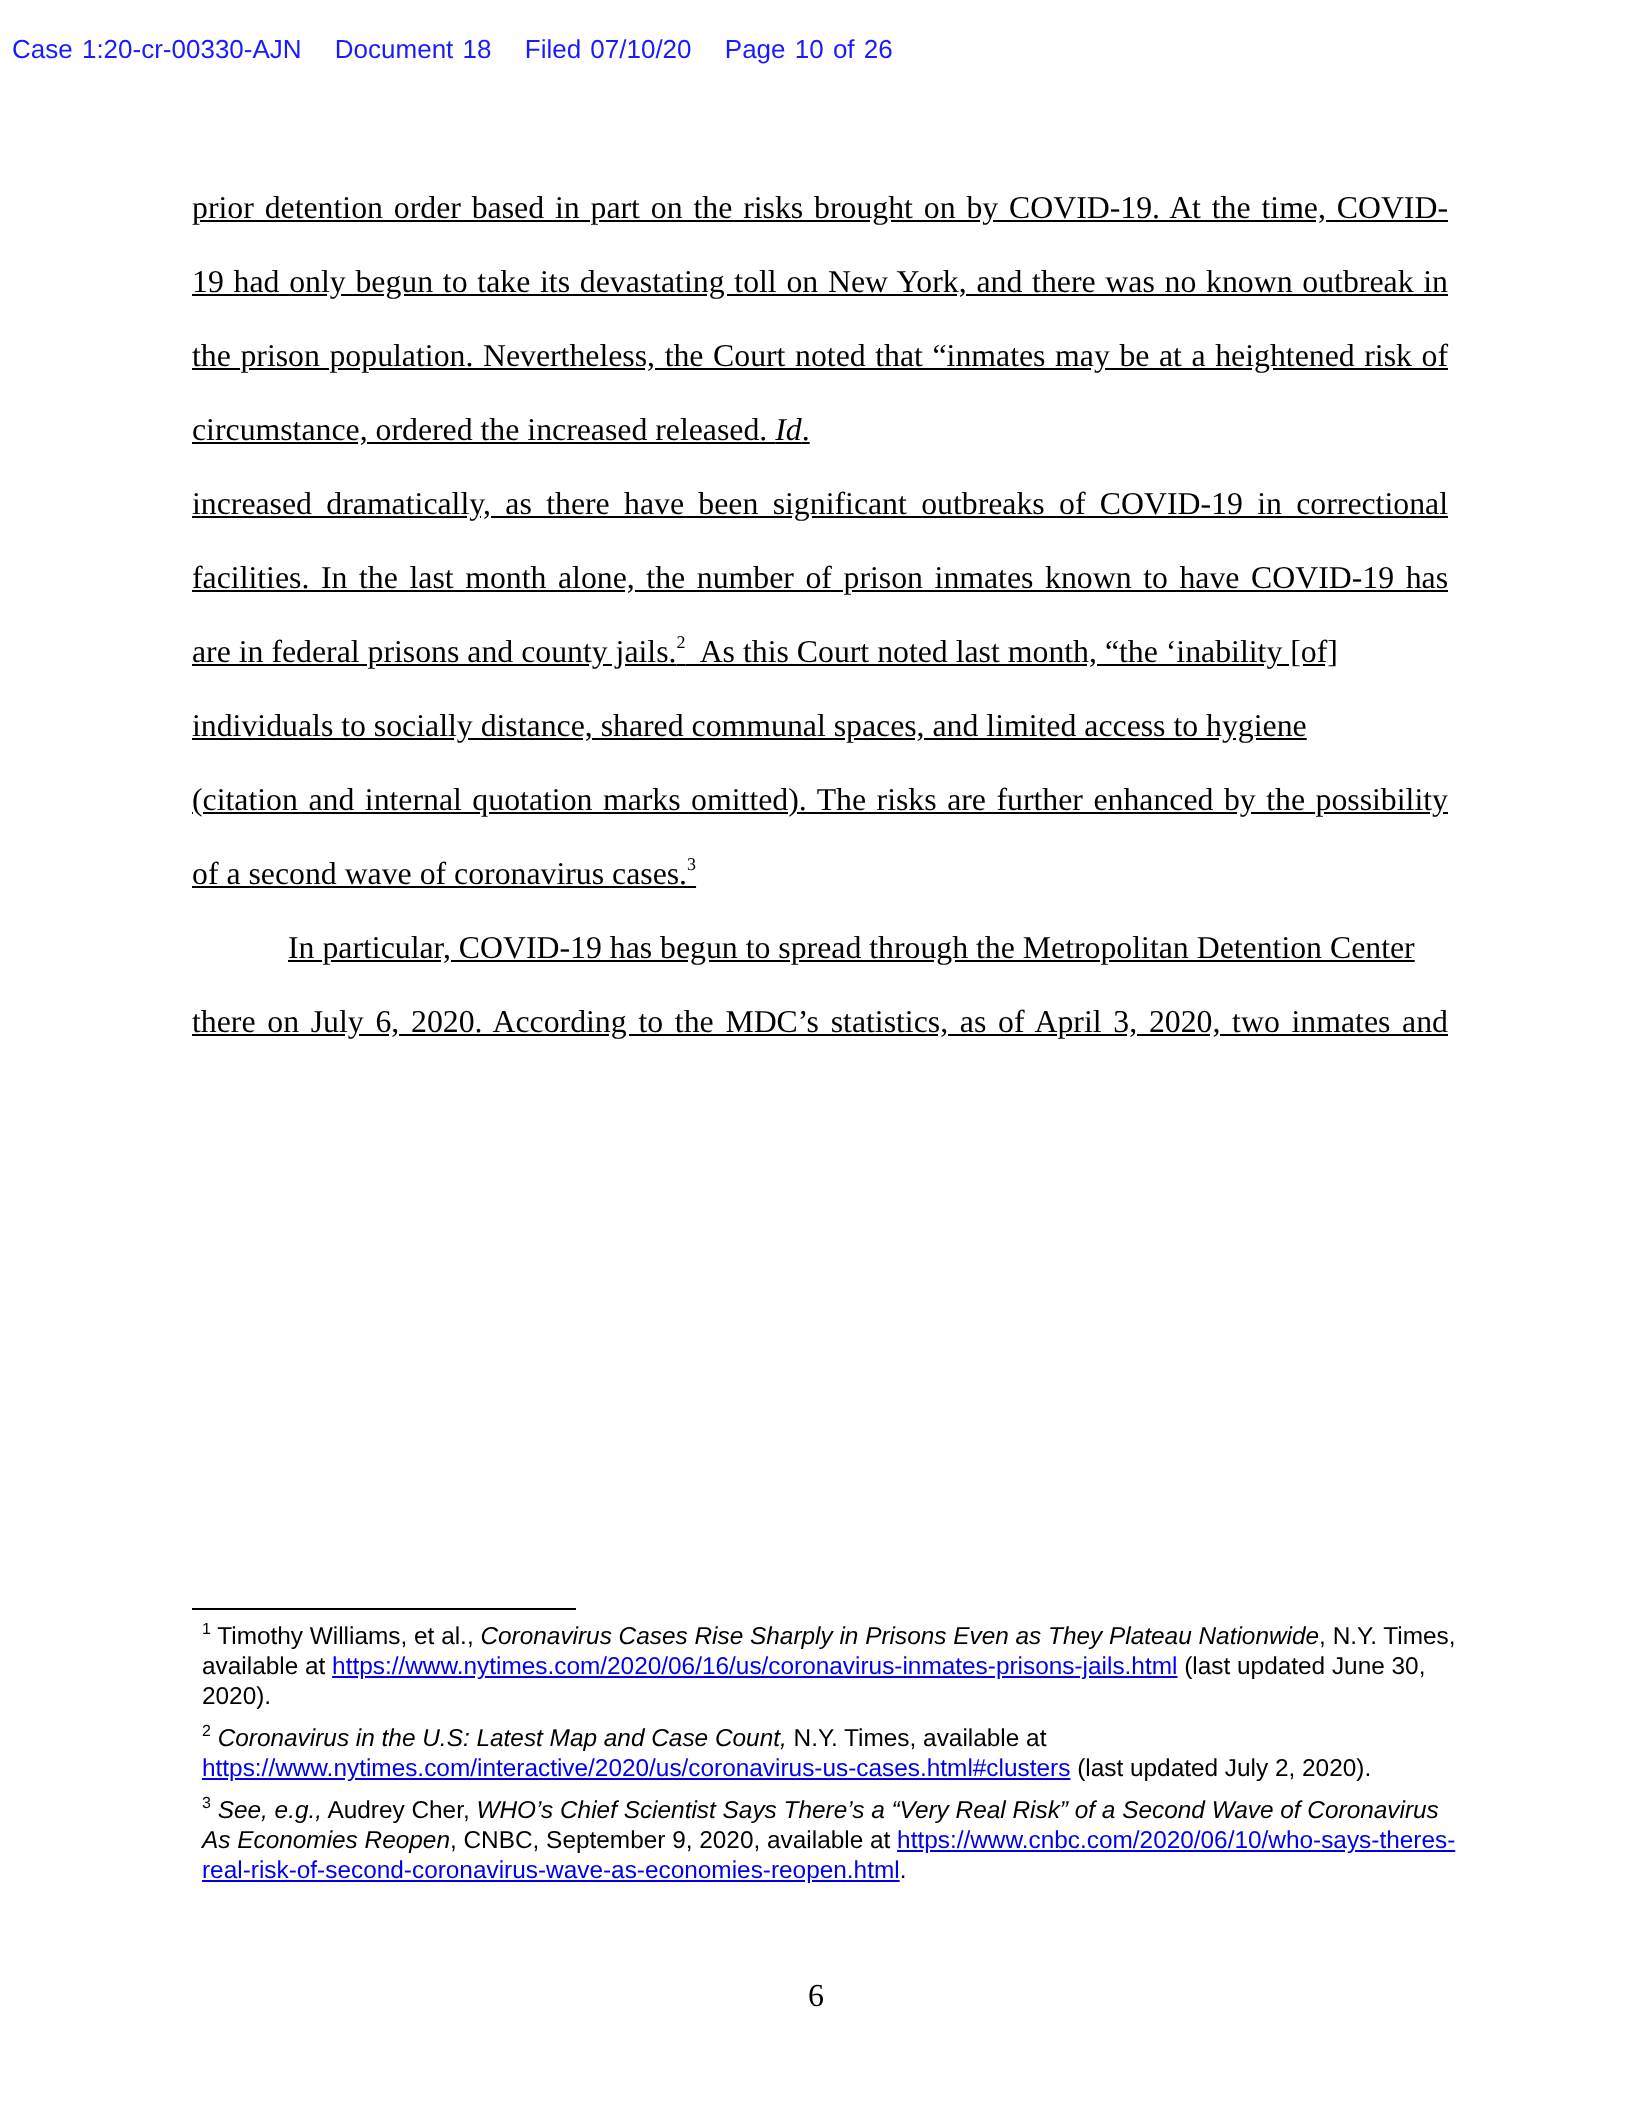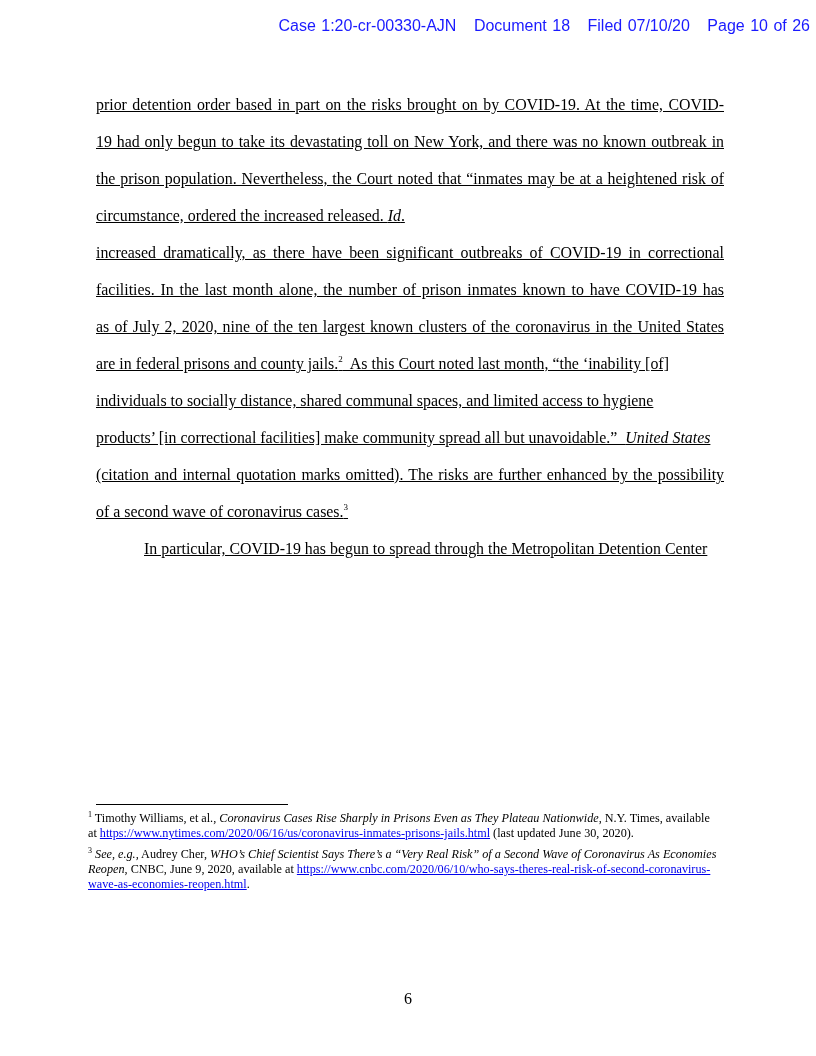--- a/index.html
+++ b/index.html
@@ -1,35 +1,35 @@
 <!DOCTYPE html>
 <html><head>
 <meta charset="utf-8">
 <style>
   html, body { margin: 0; padding: 0; background: #ffffff; }
   body { width: 816px; height: 1056px; position: relative; overflow: hidden; }
   .header {
-    position: absolute; top: 17px; left: 0; width: 816px; text-align: right;
-    font-family: "Liberation Sans", sans-serif; font-size: 16px; color: #1a1aff;
+    position: absolute; top: 17px; left: 0; width: 816px; text-align: left;
+    font-family: "Liberation Sans", sans-serif; font-size: 13px; color: #1a1aff;
     word-spacing: 1px;
   }
   .header span { margin: 0 6px; }
   .body-text {
     position: absolute; left: 96px; width: 628px;
     font-family: "Liberation Serif", serif; font-size: 15.9px; color: #000;
     line-height: 37px;
   }
   .line { display: block; white-space: nowrap; height: 37px; text-decoration: underline; }
   .justify { text-align: justify; text-align-last: justify; white-space: normal; }
   .indent { padding-left: 48px; }
   sup { font-size: 9px; vertical-align: 7px; line-height: 0; }
   .rule { position: absolute; left: 96px; top: 804px; width: 192px; border-top: 1px solid #000; }
   .footnotes {
-    position: absolute; left: 88px; top: 811px; width: 630px;
-    font-family: Liberation Serif, serif; font-size: 12.2px; color: #000; line-height: 15px;
+    position: absolute; left: 101px; top: 811px; width: 630px;
+    font-family: Liberation Sans, sans-serif; font-size: 12.2px; color: #000; line-height: 15px;
   }
   .fn { margin-bottom: 6px; }
   .fn sup { font-size: 8px; vertical-align: 5px; }
   a { color: #0000ee; text-decoration: underline; }
   .page-num {
     position: absolute; top: 990px; left: 0; width: 816px; text-align: center;
     font-family: "Liberation Serif", serif; font-size: 16px; color: #000;
   }
 </style>
 </head>
@@ -43,34 +43,36 @@
 </div>
 
 <div class="body-text" style="top:86px;">
   <span class="line justify">prior detention order based in part on the risks brought on by COVID-19.  At the time, COVID-</span>
   <span class="line justify">19 had only begun to take its devastating toll on New York, and there was no known outbreak in</span>
   <span class="line justify">the prison population.  Nevertheless, the Court noted that “inmates may be at a heightened risk of</span>
   <span class="line"><span>circumstance, ordered the increased released.  </span><i>Id</i><span>.</span></span>
 
   <span class="line justify">increased dramatically, as there have been significant outbreaks of COVID-19 in correctional</span>
   <span class="line justify">facilities.  In the last month alone, the number of prison inmates known to have COVID-19 has</span>
-  <span class="line justify">as of July 2, 2020, nine of the ten largest known clusters of the coronavirus in the United States</span>
   <span class="line"><span>are in federal prisons and county jails.</span><sup>2</sup><span style="white-space:pre">  As this Court noted last month, “the ‘inability [of]</span></span>
   <span class="line">individuals to socially distance, shared communal spaces, and limited access to hygiene</span>
-  <span class="line"><span style="white-space:pre">products’ [in correctional facilities] make community spread all but unavoidable.”  </span><i>United States</i></span>
   <span class="line justify">(citation and internal quotation marks omitted).  The risks are further enhanced by the possibility</span>
   <span class="line"><span>of a second wave of coronavirus cases.</span><sup>3</sup></span>
 
   <span class="line indent">In particular, COVID-19 has begun to spread through the Metropolitan Detention Center</span>
+  <span class="line justify">there on July 6, 2020.  According to the MDC’s statistics, as of April 3, 2020, two inmates and</span>
 </div>
 
 <div class="rule"></div>
 
 <div class="footnotes">
   <div class="fn">
     <sup>1</sup><span> Timothy Williams, et al., </span><i>Coronavirus Cases Rise Sharply in Prisons Even as They Plateau Nationwide</i><span>, N.Y. Times, available at </span><a>https://www.nytimes.com/2020/06/16/us/coronavirus-inmates-prisons-jails.html</a><span> (last updated June 30, 2020).</span>
   </div>
   <div class="fn">
-    <sup>3</sup><i> See, e.g.,</i><span> Audrey Cher, </span><i>WHO’s Chief Scientist Says There’s a “Very Real Risk” of a Second Wave of Coronavirus As Economies Reopen</i><span>, CNBC, June 9, 2020, available at </span><a style="word-break:break-all">https://www.cnbc.com/2020/06/10/who-says-theres-real-risk-of-second-coronavirus-wave-as-economies-reopen.html</a><span>.</span>
+    <sup>2</sup><i> Coronavirus in the U.S:  Latest Map and Case Count,</i><span> N.Y. Times, available at </span><a>https://www.nytimes.com/interactive/2020/us/coronavirus-us-cases.html#clusters</a><span> (last updated July 2, 2020).</span>
+  </div>
+  <div class="fn">
+    <sup>3</sup><i> See, e.g.,</i><span> Audrey Cher, </span><i>WHO’s Chief Scientist Says There’s a “Very Real Risk” of a Second Wave of Coronavirus As Economies Reopen</i><span>, CNBC, September 9, 2020, available at </span><a style="word-break:break-all">https://www.cnbc.com/2020/06/10/who-says-theres-real-risk-of-second-coronavirus-wave-as-economies-reopen.html</a><span>.</span>
   </div>
 </div>
 
 <div class="page-num">6</div>
 
 </body></html>

